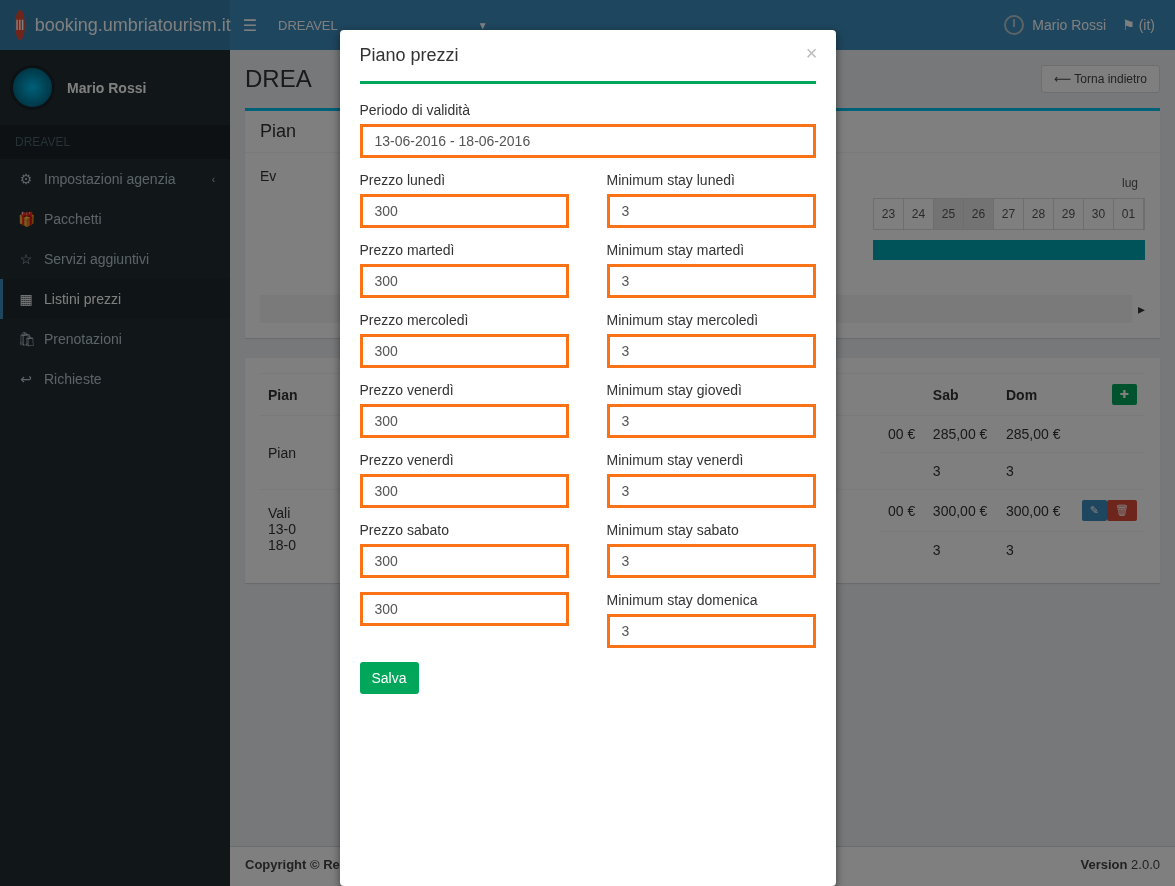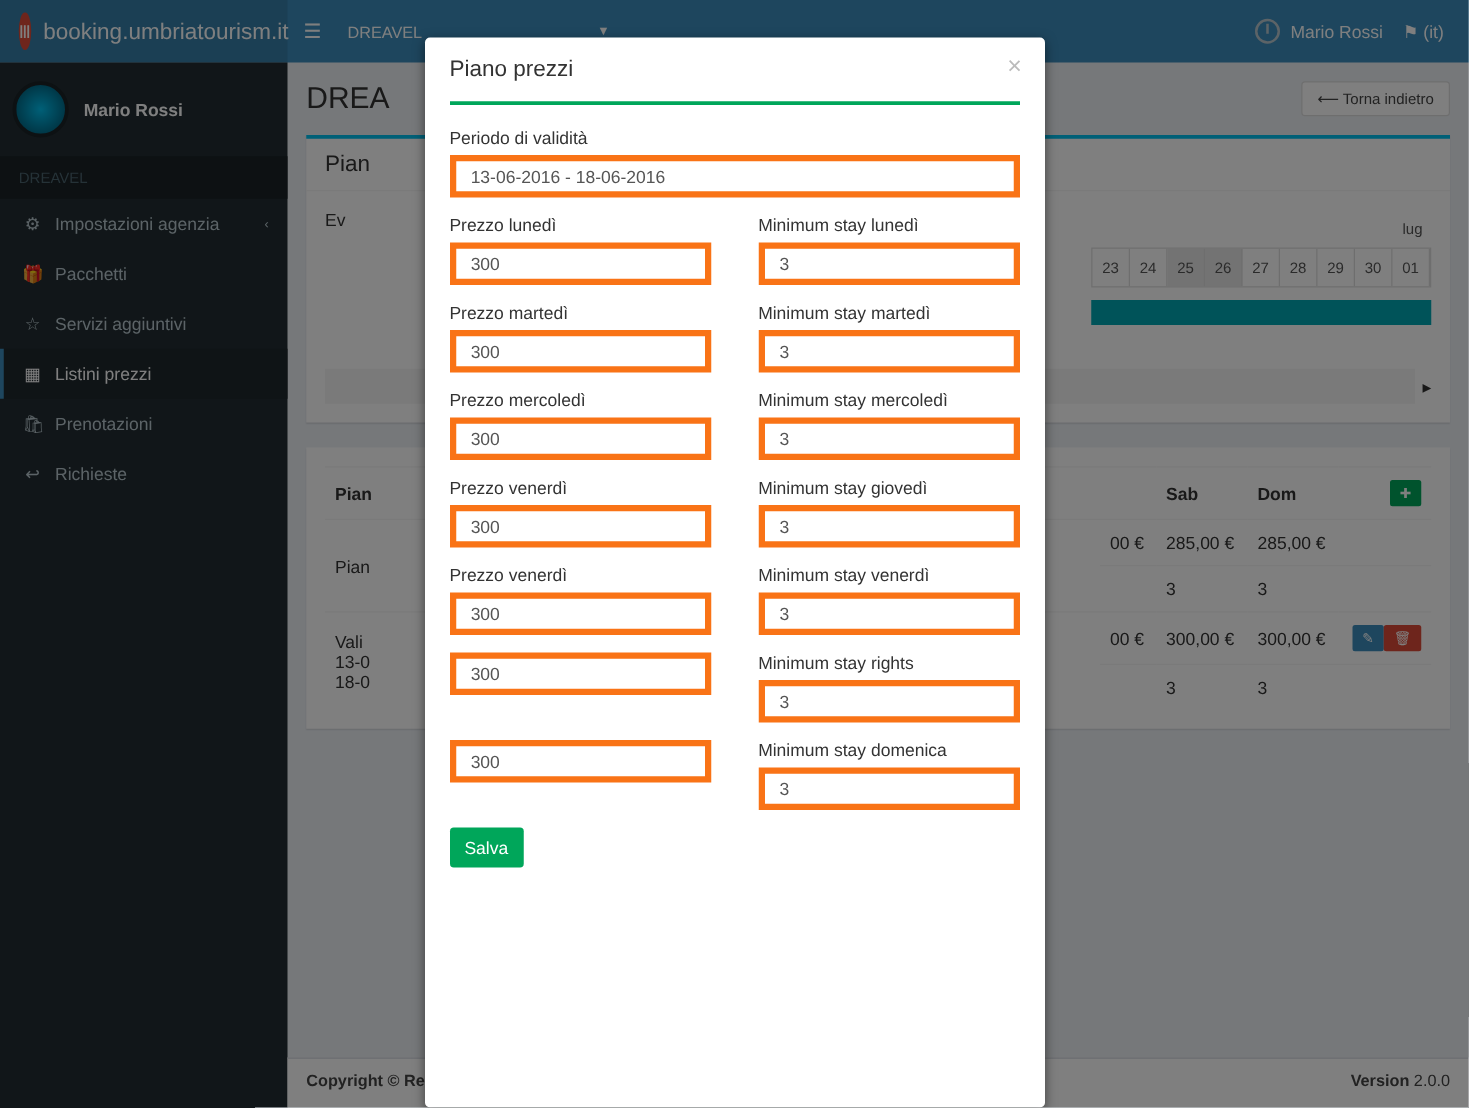--- a/index.html
+++ b/index.html
@@ -60,21 +60,21 @@
 .modal { width: 496px; background: #fff; border-radius: 4px; box-shadow: 0 3px 9px rgba(0,0,0,.5); }
 .modal-header { padding: 15px 20px; position: relative; }
 .modal-header h4 { font-size: 18px; font-weight: 500; color: #333; }
 .close-x { position: absolute; top: 12px; right: 18px; font-size: 20px; color: #bbb; cursor: pointer; }
 .modal-body { padding: 0 20px 20px; }
 .green-line { height: 3px; background: #00a65a; margin-bottom: 18px; }
 .form-row { display: flex; gap: 38px; margin-bottom: 14px; }
 .form-col { flex: 1; }
 .form-group { margin-bottom: 14px; }
 label { display: block; font-weight: 400; font-size: 14px; color: #333; margin-bottom: 6px; }
-input.form-control { width: 100%; height: 34px; padding: 6px 12px; border: 5px solid #f97316; font-size: 14px; color: #555; background: #fff; }
+input.form-control { width: 100%; height: 34px; padding: 6px 12px; border: 3px solid #f97316; font-size: 14px; color: #555; background: #fff; }
 .btn-save { background: #00a65a; color: #fff; border: none; padding: 8px 12px; font-size: 14px; border-radius: 3px; }
 </style>
 </head>
 <body>
 
 <div class="top-header">
   <div class="logo-section">
     <span class="logo-circle">Ⅲ</span>
     <span>booking.umbriatourism.it</span>
   </div>
@@ -252,22 +252,22 @@
           </div>
           <div class="form-row">
             <div class="form-col"><label>Prezzo venerdì</label><input class="form-control" value="300" style=""></div>
             <div class="form-col"><label>Minimum stay giovedì</label><input class="form-control" value="3" style=""></div>
           </div>
           <div class="form-row">
             <div class="form-col"><label>Prezzo venerdì</label><input class="form-control" value="300" style=""></div>
             <div class="form-col"><label>Minimum stay venerdì</label><input class="form-control" value="3" style=""></div>
           </div>
           <div class="form-row">
-            <div class="form-col"><input class="form-control" value="300" style=""></div>
-            <div class="form-col"><label>Minimum stay rights</label><input class="form-control" value="3" style=""></div>
+            <div class="form-col"><label>Prezzo sabato</label><input class="form-control" value="300" style=""></div>
+            <div class="form-col"><label>Minimum stay sabato</label><input class="form-control" value="3" style=""></div>
           </div>
           <div class="form-row">
             <div class="form-col"><input class="form-control" value="300" style=""></div>
             <div class="form-col"><label>Minimum stay domenica</label><input class="form-control" value="3" style=""></div>
           </div>
         </div>
 
       <button class="btn-save">Salva</button>
     </div>
   </div>

